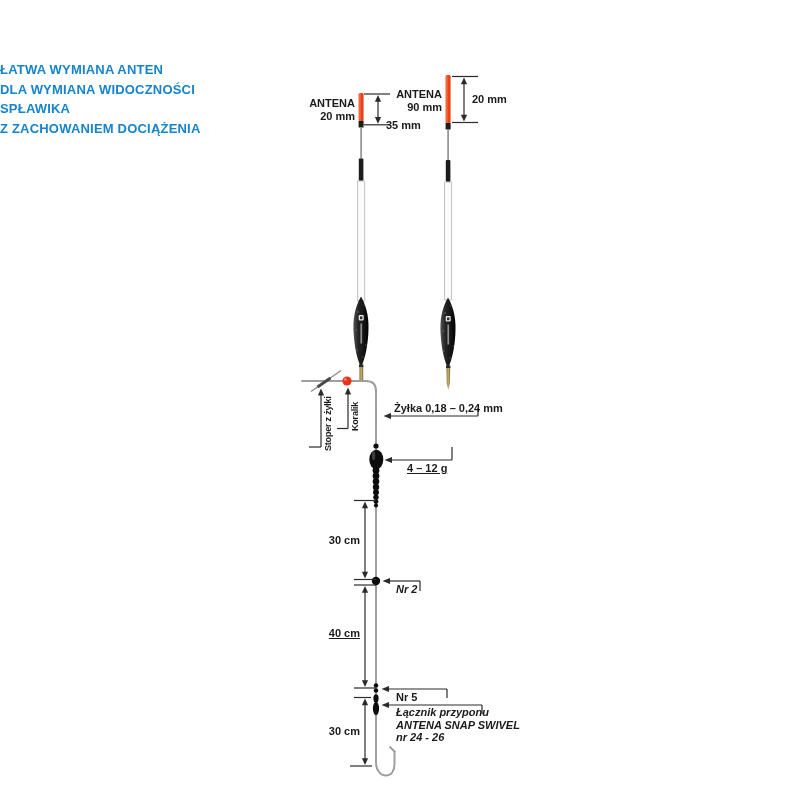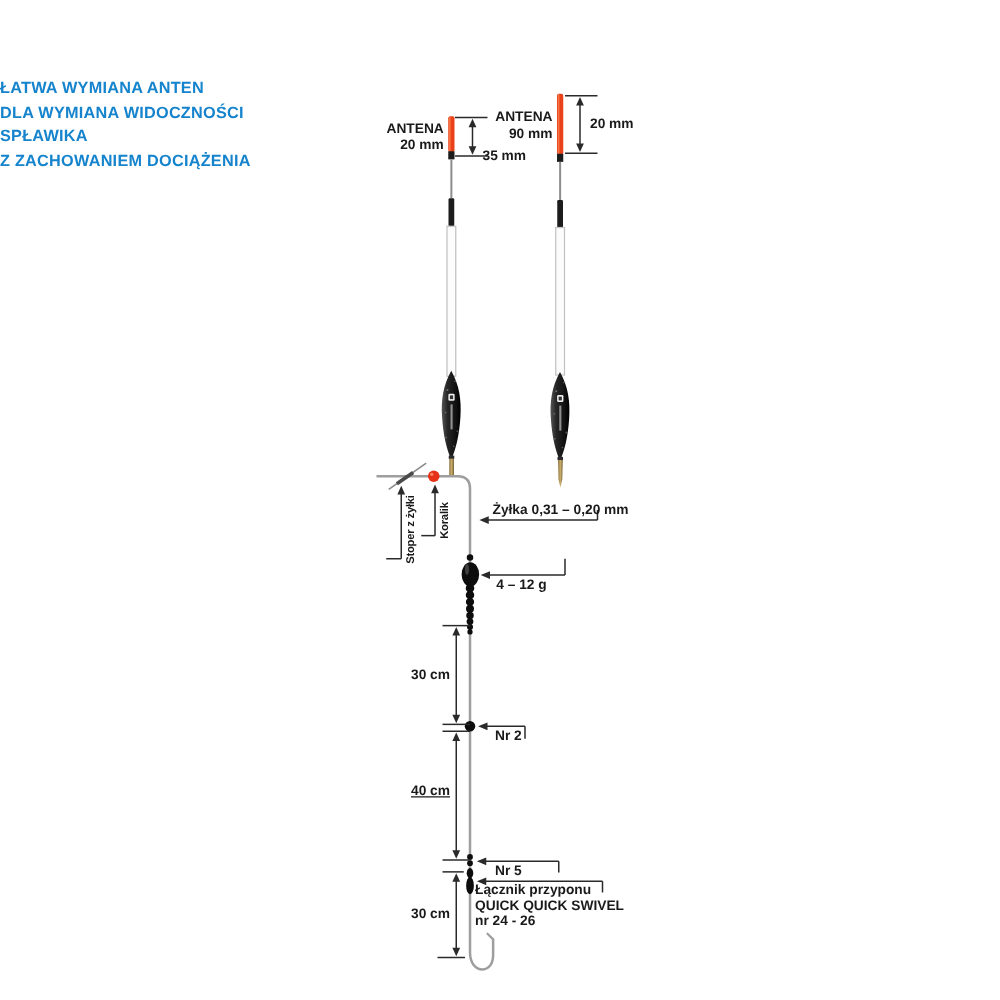--- a/index.html
+++ b/index.html
@@ -214,28 +214,28 @@
 
   <div class="lbl right" style="left:382px;top:88px;width:60px;">
     <div>ANTENA</div>
     <div>90 mm</div>
   </div>
   <div class="lbl" style="left:472px;top:93px;">20 mm</div>
 
   <div class="vlbl" style="left:323px;top:391px;height:60px;">Stoper z żyłki</div>
   <div class="vlbl" style="left:350px;top:391px;height:40px;">Koralik</div>
 
-  <div class="lbl" style="left:394px;top:402px;">Żyłka 0,31 – 0,20 mm</div>
-  <div class="lbl" style="left:397px;top:462px;">4 – 12 g</div>
+  <div class="lbl" style="left:394px;top:402px;">Żyłka 0,18 – 0,24 mm</div>
+  <div class="lbl" style="left:407px;top:462px;text-decoration:underline;">4 – 12 g</div>
 
   <div class="lbl right" style="left:316px;top:534px;width:44px;">30 cm</div>
-  <div class="lbl" style="left:396px;top:583px;">Nr 2</div>
+  <div class="lbl" style="left:396px;top:583px;font-style:italic;">Nr 2</div>
   <div class="lbl right" style="left:316px;top:627px;width:44px;text-decoration:underline;">40 cm</div>
   <div class="lbl" style="left:396px;top:690.5px;">Nr 5</div>
   <div class="lbl right" style="left:316px;top:725px;width:44px;">30 cm</div>
 
-  <div class="lbl" style="left:380px;top:706px;">
+  <div class="lbl" style="left:396px;top:706px;font-style:italic;">
     <div>Łącznik przyponu</div>
-    <div>QUICK QUICK SWIVEL</div>
+    <div>ANTENA SNAP SWIVEL</div>
     <div>nr 24 - 26</div>
   </div>
 
 </div>
 
 </body></html>

